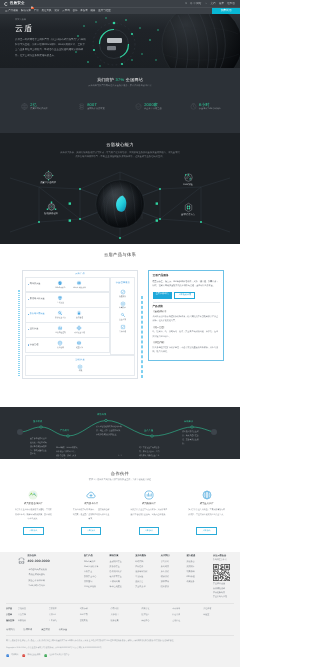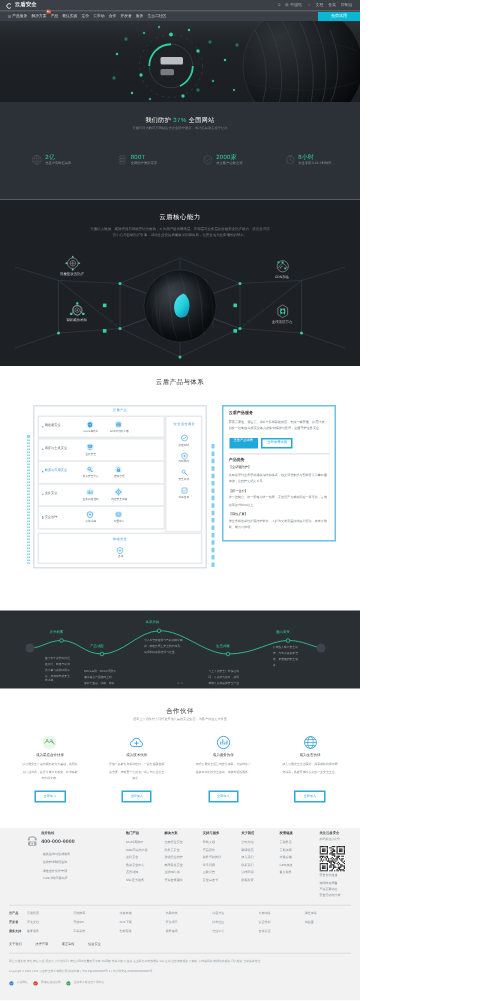--- a/index.html
+++ b/index.html
@@ -292,20 +292,25 @@
           <circle cx="62" cy="46" r="1.1" fill="#2fd3a0" opacity="0.45"></circle>
           <circle cx="30" cy="52" r="0.8" fill="#2fd3a0" opacity="0.75"></circle>
           <circle cx="80" cy="26" r="0.8" fill="#2fd3a0" opacity="1.05"></circle>
           <circle cx="6" cy="38" r="1.1" fill="#2fd3a0" opacity="0.45"></circle>
           <circle cx="36" cy="4" r="0.8" fill="#2fd3a0" opacity="0.75"></circle>
           <circle cx="56" cy="6" r="0.8" fill="#2fd3a0" opacity="1.05"></circle>
           <circle cx="88" cy="16" r="1.1" fill="#2fd3a0" opacity="0.45"></circle>
           <circle cx="86" cy="46" r="0.8" fill="#2fd3a0" opacity="0.75"></circle>
  </svg>
       </div>
+    <div class="hero-inner">
+      <div class="crumb">首页 / 云盾</div>
+      <div class="h1">云盾</div>
+      <div class="hero-p">云盾是一站式网络安全防护产品，以全球分布式清洗节点与自研防护引擎为基础，为客户提供DDoS防护、Web应用防火墙、主机安全与业务风控等全栈能力，帮助各行业企业快速构建纵深防御体系，让安全成为业务稳定增长的基石。</div>
+    </div>
   </div>
 
   <div class="stats">
     <div class="stats-h"><span>我们防护 </span><b>37%</b><span> 全国网站</span></div>
     <div class="stats-sub">云盾每日为数百万网站提供安全防护服务，累计拦截攻击超千亿次</div>
     <div class="stat-row">
         <div class="stat">
           <div class="stat-ic">
             <svg viewBox="0 0 40 40">
               <circle cx="20" cy="20" r="17" fill="none" stroke="#8b9096" stroke-width="1.6"></circle>

